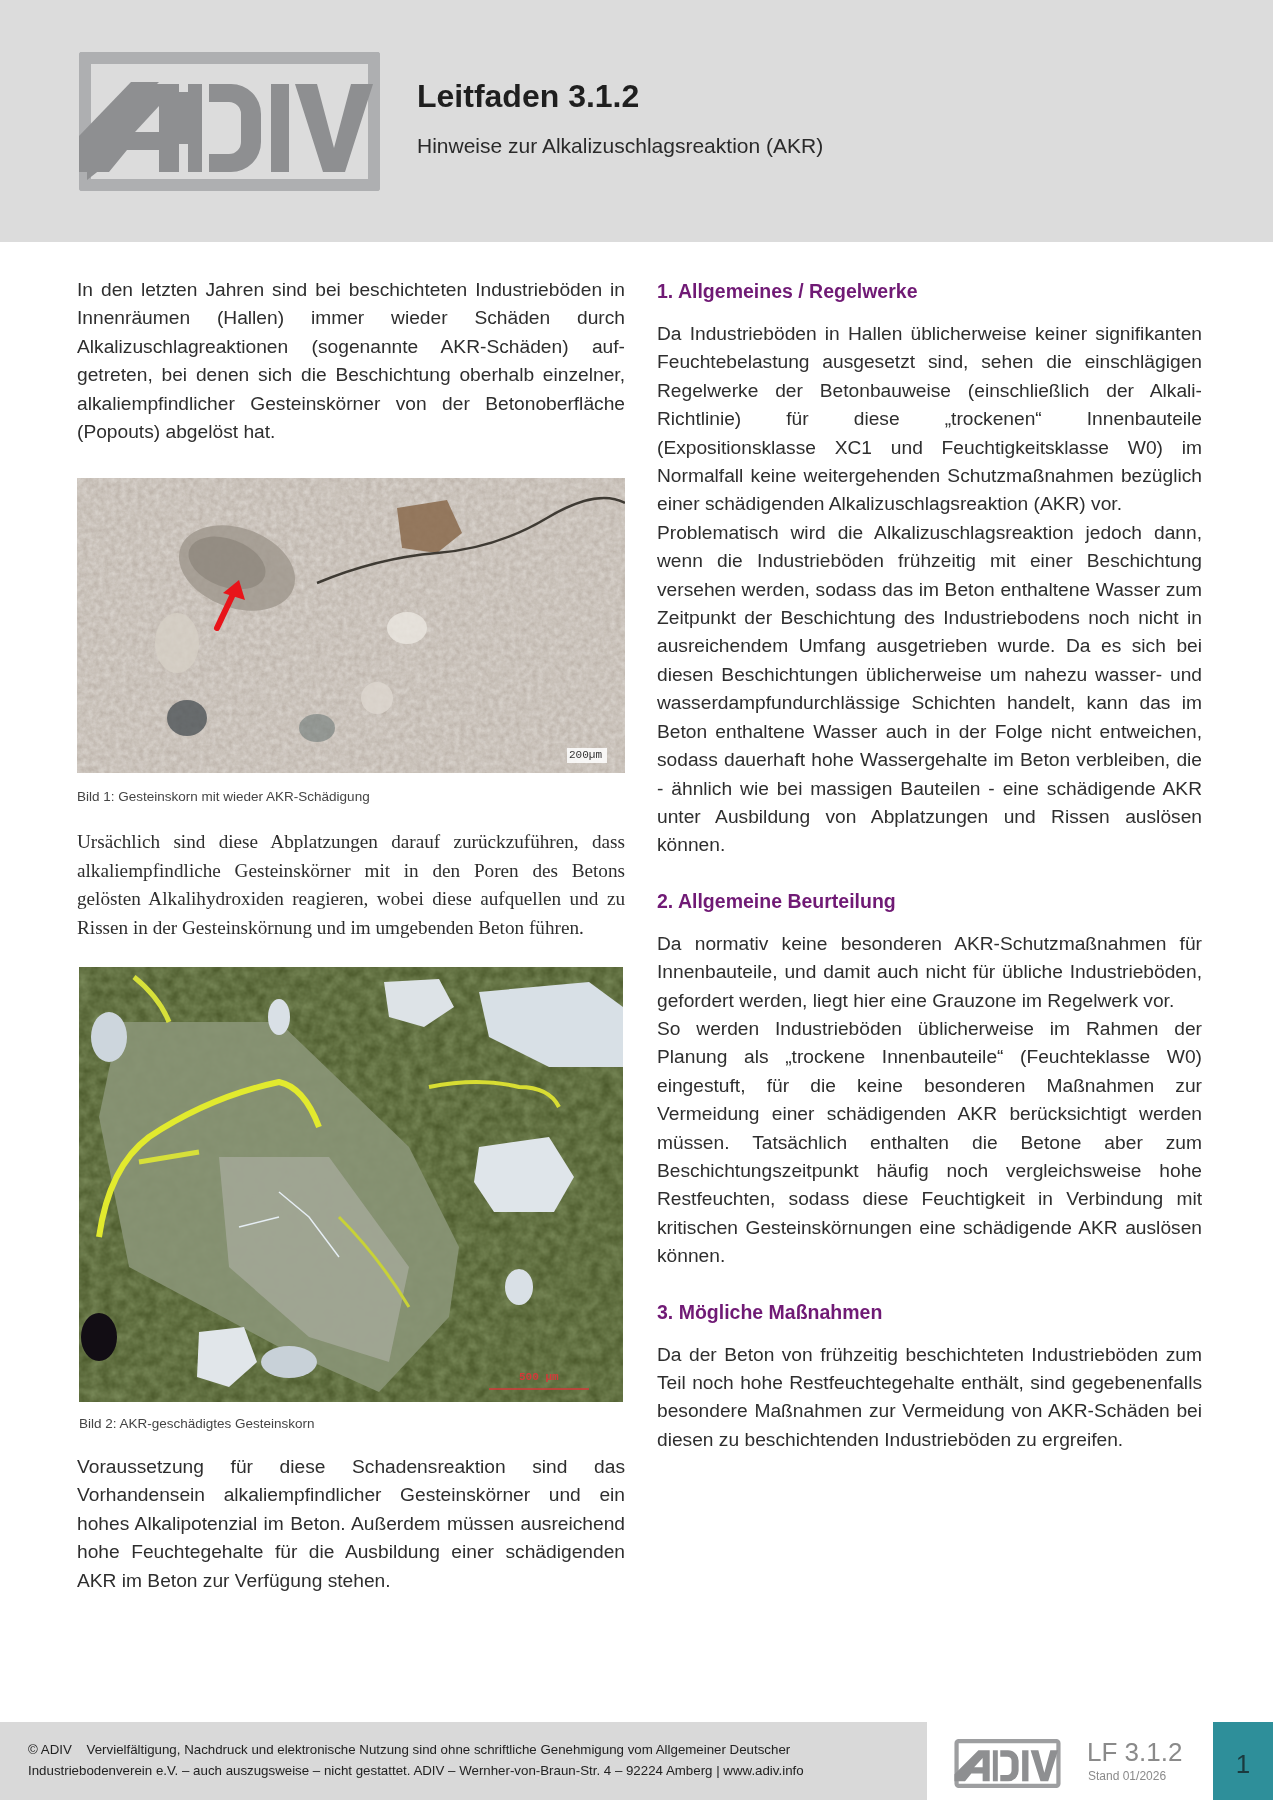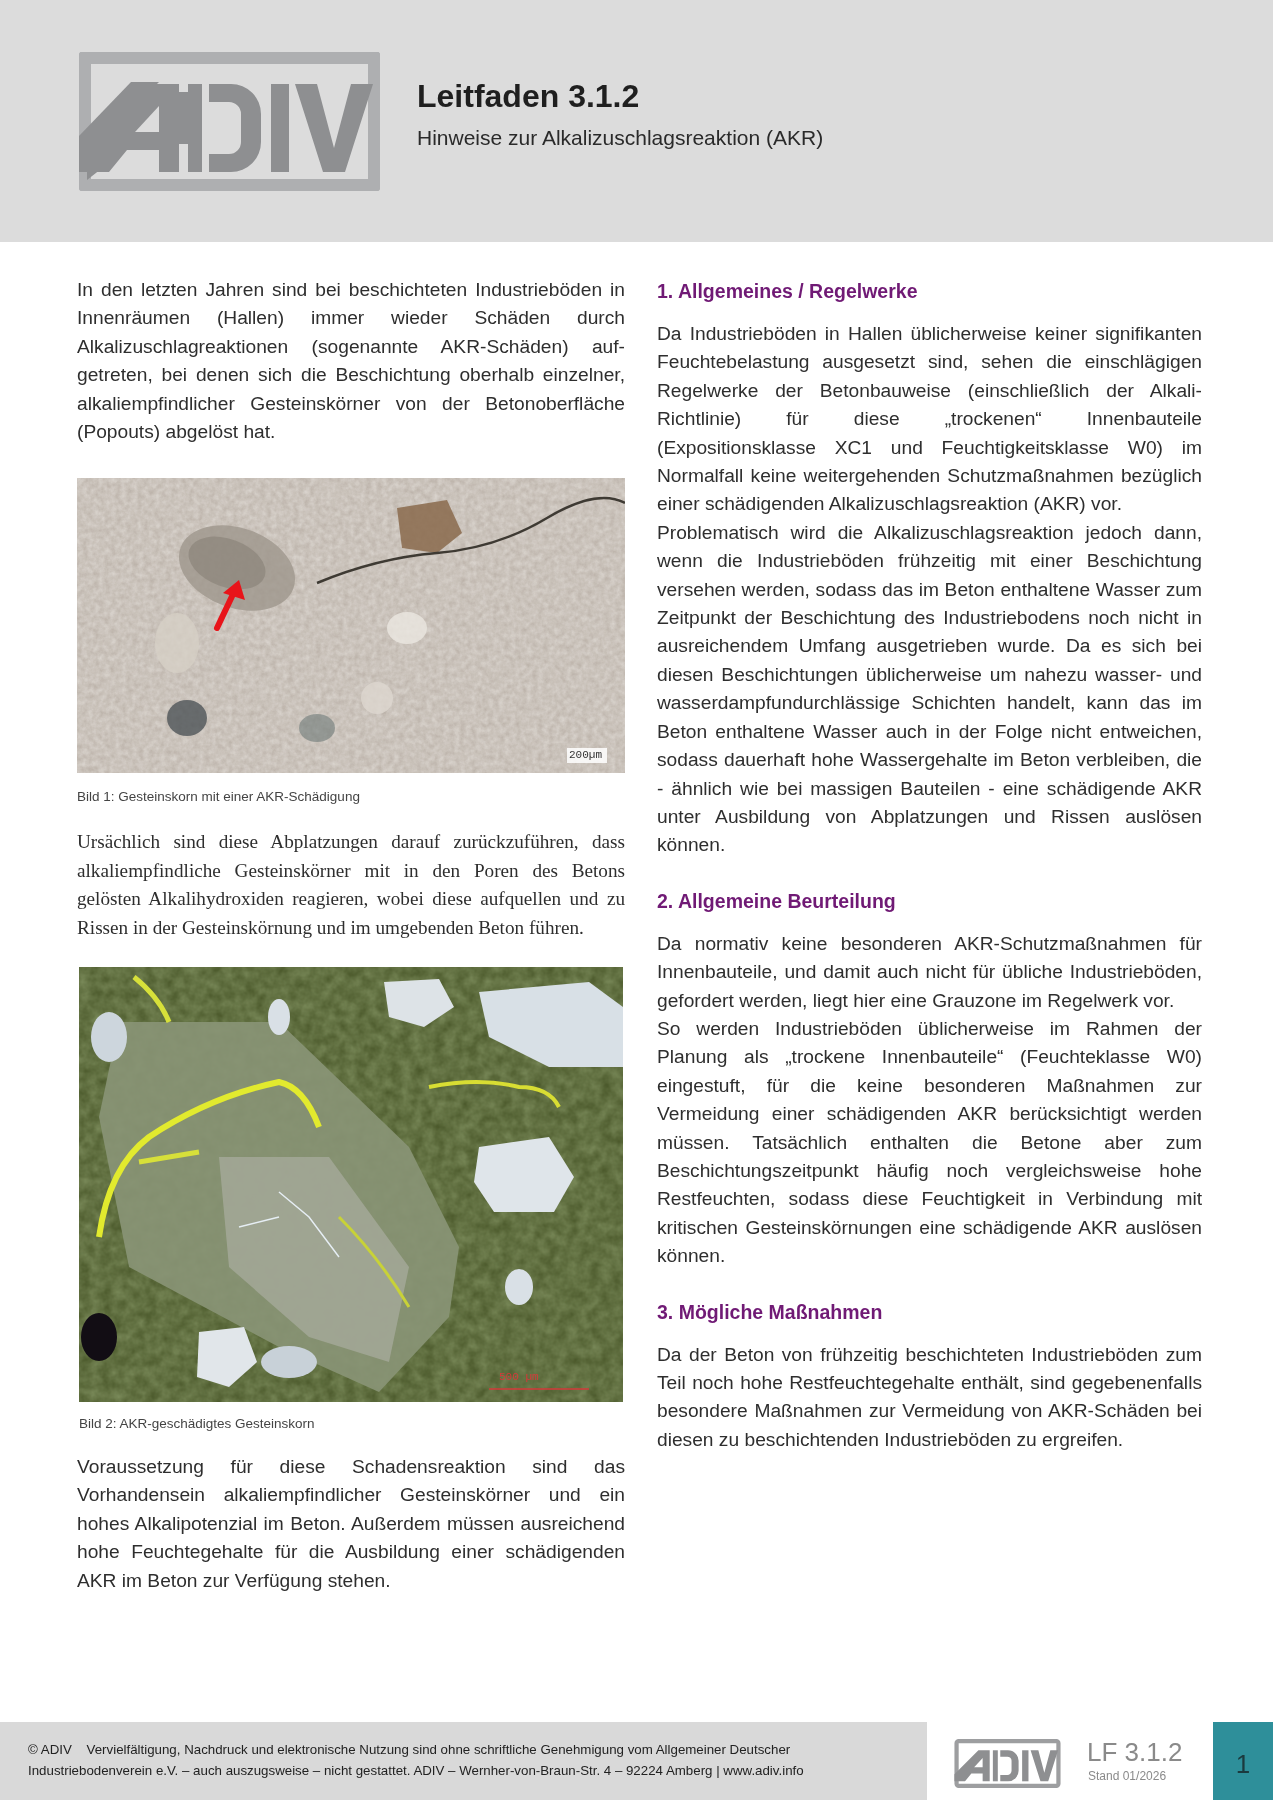--- a/index.html
+++ b/index.html
@@ -4,21 +4,21 @@
 <style>
   * { box-sizing: border-box; margin: 0; padding: 0; }
   html, body { width: 1273px; height: 1800px; background: #ffffff; overflow: hidden; }
   body { position: relative; font-family: "Liberation Sans", "DejaVu Sans", sans-serif; color: #2b2b2b; }
 
   
   .header { position: absolute; left: 0; top: 0; width: 1273px; height: 242px; background: #dcdcdc; }
   .logo { position: absolute; left: 79px; top: 52px; width: 301px; height: 139px; }
   .title-block { position: absolute; left: 417px; top: 76px; }
   .title { font-size: 32px; font-weight: bold; color: #1f1f1f; letter-spacing: 0px; line-height: 40px; }
-  .subtitle { font-size: 21px; color: #2a2a2a; line-height: 28px; margin-top: 8px; }
+  .subtitle { font-size: 21px; color: #2a2a2a; line-height: 28px; margin-top: 16px; }
 
   
   .nav { position: absolute; left: 1067px; top: 0; width: 206px; height: 242px; }
   .nav-item { position: absolute; left: 0; width: 206px; height: 41px; font-size: 14.5px; letter-spacing: 0.6px; padding-left: 8px; line-height: 40px; color: #1d2b2e; }
   .nav-item.n0 { top: 0; background: #006e7a; }
   .nav-item.n1 { top: 40px; height: 41px; background: #2f919c; }
   .nav-item.n2 { top: 80px; left: -4px; width: 210px; height: 41px; background: #7cb4bd; color: #ffffff; font-weight: bold; border-radius: 5px 0 0 5px; box-shadow: 0 5px 7px rgba(0,0,0,0.45); z-index: 2; padding-left: 12px; }
   .nav-item.n3 { top: 121px; background: #c6c6c6; color: #2f2f2f; }
   .nav-item.n4 { top: 162px; background: #a4a4a4; color: #2f2f2f; }
   .nav-item.n5 { top: 202px; height: 40px; background: #7a7a7a; color: #262626; }
@@ -99,21 +99,21 @@
         <ellipse cx="240" cy="250" rx="18" ry="14" fill="#6e7a78" opacity="0.6"></ellipse>
 
         <g>
           <line x1="140" y1="150" x2="158" y2="112" stroke="#e8141a" stroke-width="6" stroke-linecap="round"></line>
           <polygon points="162,102 146,115 168,122" fill="#e8141a"></polygon>
         </g>
         <rect x="490" y="270" width="40" height="15" fill="#ffffff" opacity="0.85"></rect>
       </svg>
       <span class="scalebar" style="left:492px; top:271px; color:#333;">200µm</span>
     </div>
-    <div class="caption">Bild 1: Gesteinskorn mit einer AKR-Schädigung</div>
+    <div class="caption">Bild 1: Gesteinskorn mit wieder AKR-Schädigung</div>
   </div>
 
   <p class="body" style="margin-top:22px;font-family:Liberation Serif, serif;">Ursächlich sind diese Abplatzungen darauf zurückzuführen, dass alkaliempfindliche Gesteinskörner mit in den Poren des Betons gelösten Alkalihydroxiden reagieren, wobei diese aufquellen und zu Rissen in der Gesteinskörnung und im umgebenden Beton führen.</p>
 
   <div class="figure" style="margin-top:25px;">
     <div class="fig2-img">
       <svg width="544" height="435" viewBox="0 0 544 435">
         <defs>
           <filter id="grain2">
             <feTurbulence type="fractalNoise" baseFrequency="0.09" numOctaves="3" seed="11"></feTurbulence>
@@ -138,21 +138,21 @@
         <polygon points="120,365 165,360 178,395 150,420 118,410" fill="#e1e6ea"></polygon>
         <ellipse cx="200" cy="50" rx="11" ry="18" fill="#d9e0e6"></ellipse>
         <ellipse cx="30" cy="70" rx="18" ry="25" fill="#cdd6dd"></ellipse>
         <ellipse cx="440" cy="320" rx="14" ry="18" fill="#d9e0e6"></ellipse>
         <ellipse cx="210" cy="395" rx="28" ry="16" fill="#c8d1d8"></ellipse>
         <ellipse cx="20" cy="370" rx="18" ry="24" fill="#120d14"></ellipse>
         <path d="M200,225 L230,250 L260,290" stroke="#e6eef4" stroke-width="1.5" fill="none"></path>
         <path d="M160,260 L200,250" stroke="#e6eef4" stroke-width="1.5" fill="none"></path>
         <line x1="410" y1="422" x2="510" y2="422" stroke="#d33a3a" stroke-width="1.5"></line>
       </svg>
-      <span class="scalebar" style="left:420px; top:404px; color:#d33a3a; font-weight:normal;">500 µm</span>
+      <span class="scalebar" style="left:440px; top:404px; color:#d33a3a; font-weight:bold;">500 µm</span>
     </div>
     <div class="caption" style="margin-left:2px; margin-top:13px;">Bild 2: AKR-geschädigtes Gesteinskorn</div>
   </div>
 
   <p class="body" style="margin-top:20px;">Voraussetzung für diese Schadensreaktion sind das Vorhandensein alkaliempfindlicher Gesteinskörner und ein hohes Alkalipotenzial im Beton. Außerdem müssen ausrei­chend hohe Feuchtegehalte für die Ausbildung einer schä­digenden AKR im Beton zur Verfügung stehen.</p>
 </div>
 
 <div class="col-right">
   <div class="section">
     <h2 class="sec">1. Allgemeines / Regelwerke</h2>

